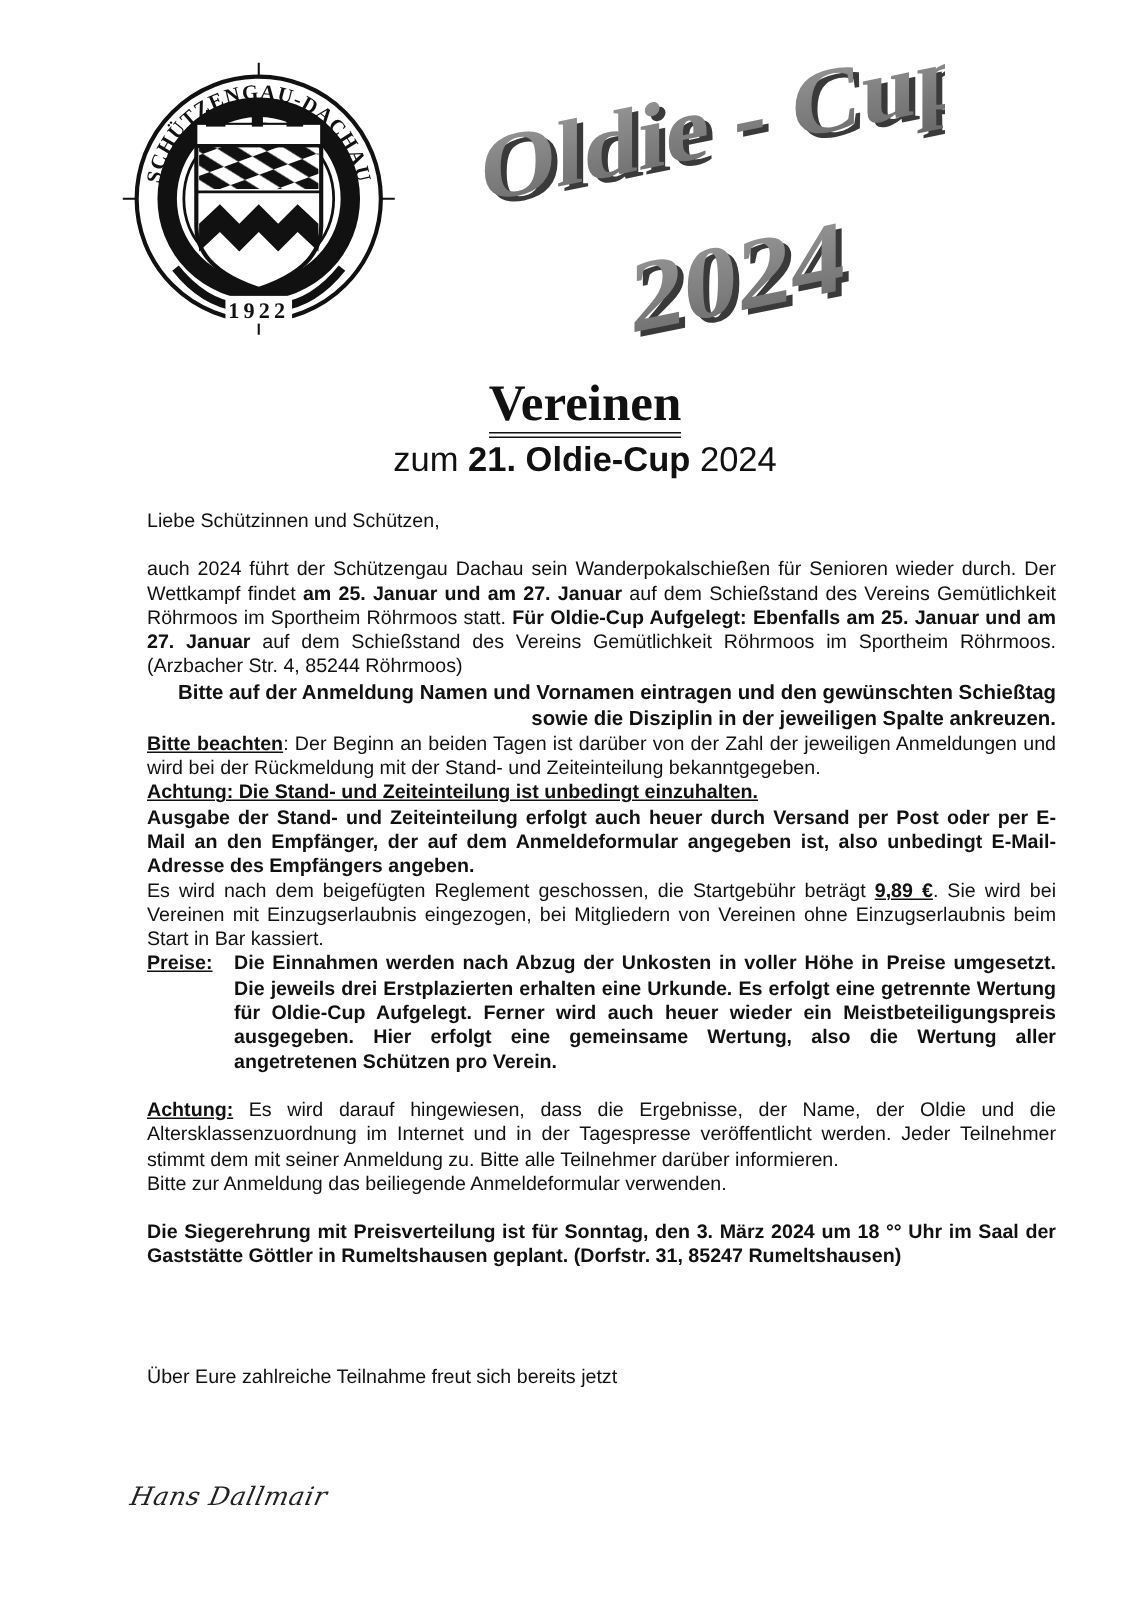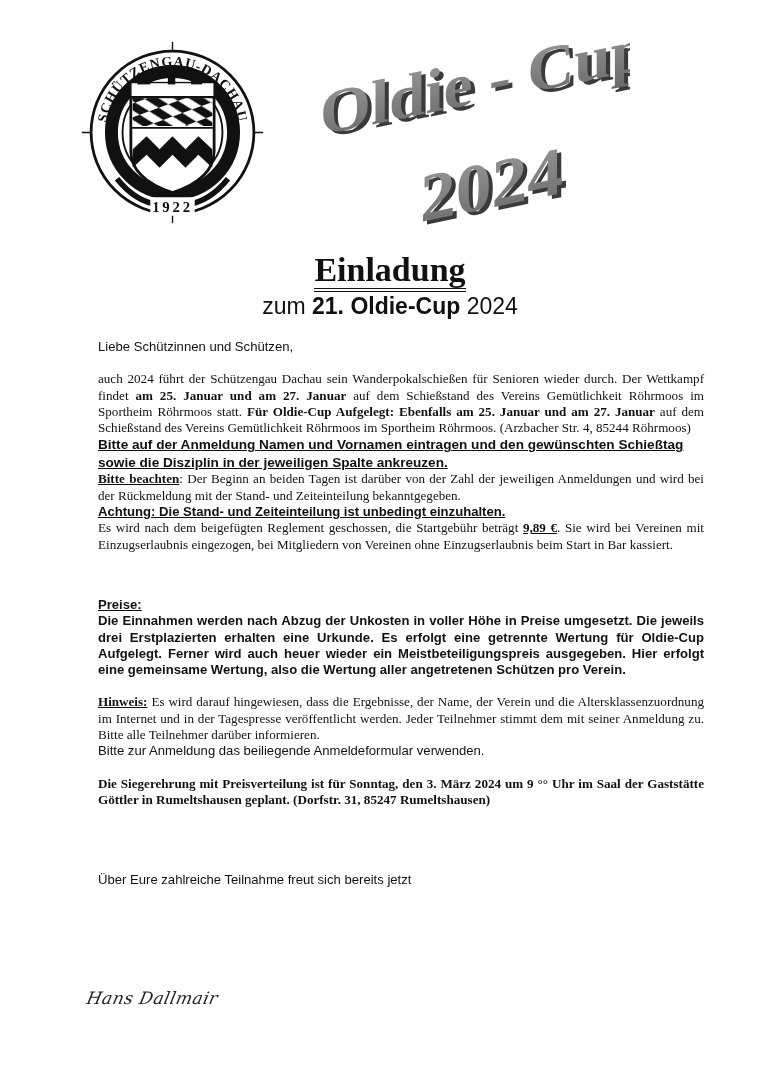--- a/index.html
+++ b/index.html
@@ -4,26 +4,26 @@
 <style>
   html,body{margin:0;padding:0;background:#ffffff;}
   body{width:758px;height:1075px;position:relative;overflow:hidden;font-family:"Liberation Sans",sans-serif;color:#111;}
   .logo{position:absolute;left:80px;top:40px;width:185px;height:185px;}
   .title-art{position:absolute;left:310px;top:40px;width:320px;height:190px;}
   .heading{position:absolute;left:0;top:250px;width:780px;text-align:center;font-family:"Liberation Serif",serif;font-weight:bold;font-size:34px;line-height:40px;}
   .heading span{border-bottom:4px double #111;padding-bottom:0;text-decoration:none;}
   .subheading{position:absolute;left:0;top:291px;width:780px;text-align:center;font-size:23px;line-height:30px;}
   .body{position:absolute;left:98px;top:339px;width:606px;font-size:13.1px;line-height:16.3px;}
   .body p{margin:0;}
-  .just{text-align:justify;font-family:Liberation Serif, serif;}
+  .just{text-align:justify;}
   .gap{height:16px;}
   .u{text-decoration:underline;}
-  .b{font-weight:bold;margin-top:44px;}
-  .hl{font-weight:bold;font-size:13.6px;line-height:17.5px;text-decoration:underline;text-align:left;}
-  .preise{display:flex;flex-direction:column;}
+  .b{font-weight:bold;}
+  .hl{font-weight:bold;font-size:13.6px;line-height:17.5px;text-align:right;}
+  .preise{display:flex;}
   .preise .lbl{width:58px;flex:none;}
   .preise .txt{flex:1;text-align:justify;font-weight:bold;}
   .sig{position:absolute;left:87px;top:988px;font-family:"DejaVu Serif",serif;font-style:italic;font-size:17px;letter-spacing:0.5px;color:#222;transform:skewX(-12deg);}
 </style>
 </head>
 <body>
 
 <div class="logo">
   <svg width="185" height="185" viewBox="0 0 200 200">
     <defs>
@@ -69,51 +69,52 @@
       <text x="0" y="0" font-family="Liberation Serif, serif" font-weight="bold" font-size="64" fill="url(#g3d)">Oldie - Cup</text>
     </g>
     <g transform="translate(110,182) skewX(-12) rotate(-12)">
       <text x="4" y="4" font-family="Liberation Serif, serif" font-weight="bold" font-size="70" fill="#3a3a3a">2024</text>
       <text x="0" y="0" font-family="Liberation Serif, serif" font-weight="bold" font-size="70" fill="url(#g3d)">2024</text>
     </g>
   </svg>
 </div>
 
 <div class="heading">
-  <span>Einladung</span>
+  <span>Vereinen</span>
 </div>
 <div class="subheading">
   <span>zum </span><b>21. Oldie-Cup</b><span> 2024</span>
 </div>
 
 <div class="body">
   <p>Liebe Schützinnen und Schützen,</p>
   <div class="gap"></div>
   <p class="just">
     <span>auch 2024 führt der Schützengau Dachau sein Wanderpokalschießen für Senioren wieder durch. Der Wettkampf findet </span><b>am 25. Januar und am 27. Januar</b><span> auf dem Schießstand des Vereins Gemütlichkeit Röhrmoos im Sportheim Röhrmoos statt. </span><b>Für Oldie-Cup Aufgelegt:  Ebenfalls am 25. Januar und am 27. Januar</b><span> auf dem Schießstand des Vereins Gemütlichkeit Röhrmoos im Sportheim Röhrmoos. (Arzbacher Str. 4, 85244 Röhrmoos)</span>
   </p>
   <p class="hl">Bitte auf der Anmeldung Namen und Vornamen eintragen und den gewünschten Schießtag sowie die Disziplin in der jeweiligen Spalte ankreuzen.</p>
   <p class="just">
     <span class="b u">Bitte beachten</span><span>: Der Beginn an beiden Tagen ist darüber von der Zahl der jeweiligen Anmeldungen und wird bei der Rückmeldung mit der Stand- und Zeiteinteilung bekanntgegeben.</span>
   </p>
   <p class="b u">Achtung: Die Stand- und Zeiteinteilung ist unbedingt einzuhalten.</p>
+  <p class="b just">Ausgabe der Stand- und Zeiteinteilung erfolgt auch heuer durch Versand per Post oder per E-Mail an den Empfänger, der auf dem Anmeldeformular angegeben ist, also unbedingt E-Mail-Adresse des Empfängers angeben.</p>
   <p class="just">
     <span>Es wird nach dem beigefügten Reglement geschossen, die Startgebühr beträgt </span><span class="b u">9,89 €</span><span>. Sie wird bei Vereinen mit Einzugserlaubnis eingezogen, bei Mitgliedern von Vereinen ohne Einzugserlaubnis beim Start in Bar kassiert.</span>
   </p>
   <div class="preise">
     <span class="lbl b u">Preise:</span>
     <span class="txt">Die Einnahmen werden nach Abzug der Unkosten in voller Höhe in Preise umgesetzt. Die jeweils drei Erstplazierten erhalten eine Urkunde. Es erfolgt eine getrennte Wertung für Oldie-Cup Aufgelegt. Ferner wird auch heuer wieder ein Meistbeteiligungspreis ausgegeben. Hier erfolgt eine gemeinsame Wertung, also die Wertung aller angetretenen Schützen pro Verein.</span>
   </div>
   <div class="gap"></div>
   <p class="just">
-    <span class="b u">Hinweis:</span><span> Es wird darauf hingewiesen, dass die Ergebnisse, der Name, der Verein und die Altersklassenzuordnung im Internet  und in der Tagespresse veröffentlicht werden. Jeder Teilnehmer stimmt dem mit seiner Anmeldung zu. Bitte alle Teilnehmer darüber informieren.</span>
+    <span class="b u">Achtung:</span><span> Es wird darauf hingewiesen, dass die Ergebnisse, der Name, der Oldie und die Altersklassenzuordnung im Internet  und in der Tagespresse veröffentlicht werden. Jeder Teilnehmer stimmt dem mit seiner Anmeldung zu. Bitte alle Teilnehmer darüber informieren.</span>
   </p>
   <p>Bitte zur Anmeldung das beiliegende Anmeldeformular verwenden.</p>
   <div class="gap"></div>
-  <p class="b just">Die Siegerehrung mit Preisverteilung ist für Sonntag, den 3. März 2024 um 9 °° Uhr im Saal der Gaststätte Göttler in Rumeltshausen geplant. (Dorfstr. 31, 85247 Rumeltshausen)</p>
+  <p class="b just">Die Siegerehrung mit Preisverteilung ist für Sonntag, den 3. März 2024 um 18 °° Uhr im Saal der Gaststätte Göttler in Rumeltshausen geplant. (Dorfstr. 31, 85247 Rumeltshausen)</p>
   <div class="gap"></div>
   <div class="gap"></div>
   <div class="gap"></div>
   <div class="gap"></div>
   <p>Über Eure zahlreiche Teilnahme freut sich bereits jetzt</p>
 </div>
 
 <div class="sig">Hans Dallmair</div>
 
 </body></html>

